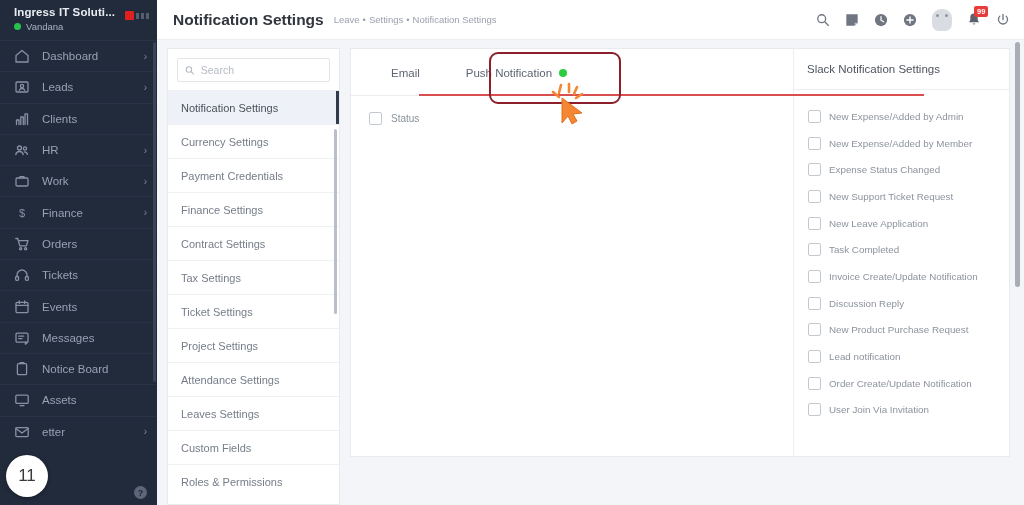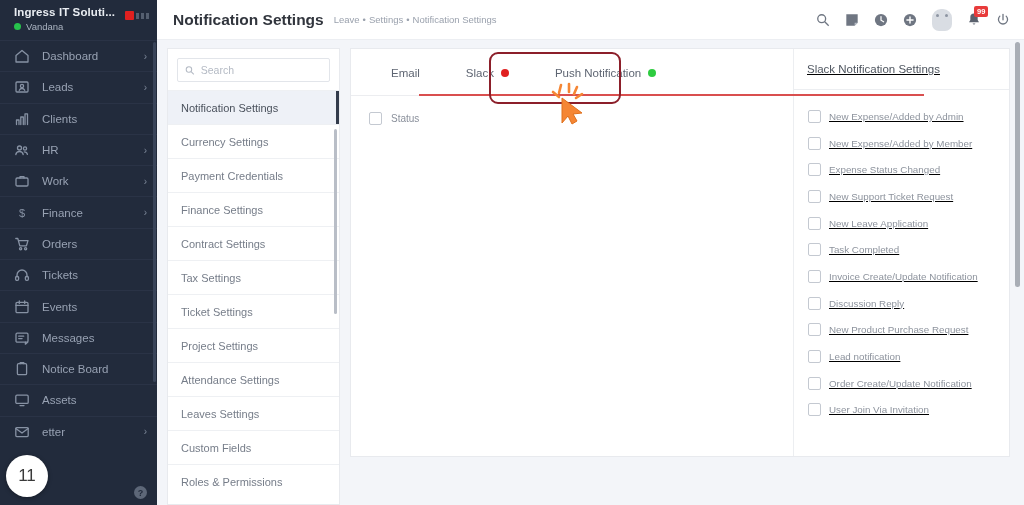--- a/index.html
+++ b/index.html
@@ -193,21 +193,20 @@
   .cbx {
     width: 13px; height: 13px;
     border: 1px solid #c4c9d1; border-radius: 2px;
     background: #fff; flex-shrink: 0; cursor: pointer;
   }
   .status-label { font-size: 10px; color: #8a909b; }
 
   .panel-right {
     width: 216px; flex-shrink: 0;
     border-left: 1px solid #eceef1;
-    text-decoration: underline;
   }
   .pr-head {
     height: 41px; display: flex; align-items: center;
     padding-left: 13px; font-size: 11.5px; color: #4e555f;
     border-bottom: 1px solid #eceef1;
   }
   .pr-list { padding: 13px 0 0 0; }
   .pr-row {
     display: flex; align-items: center; gap: 8px;
     padding: 0 0 0 14px; height: 26.7px;
@@ -475,24 +474,20 @@
 
       <div class="panel">
 
         <div class="panel-left">
           <div class="tabs" id="tabs">
 
           <div class="tab">
                 <span>Email</span>
               </div>
               <div class="tab">
-                <span>Slack</span>
-                <span class="sdot" style="background:#e02020"></span>
-              </div>
-              <div class="tab">
                 <span>Push Notification</span>
                 <span class="sdot" style="background:#2ecc40"></span>
               </div>
               <div class="tab-divider"></div>
               <div class="tab-underline"></div>
             </div>
           <div class="highlight-box"></div>
           <div class="cursor-anno">
             <svg width="42" height="46" viewBox="0 0 42 46">
               <g stroke="#f58634" stroke-width="2.6" stroke-linecap="round">

